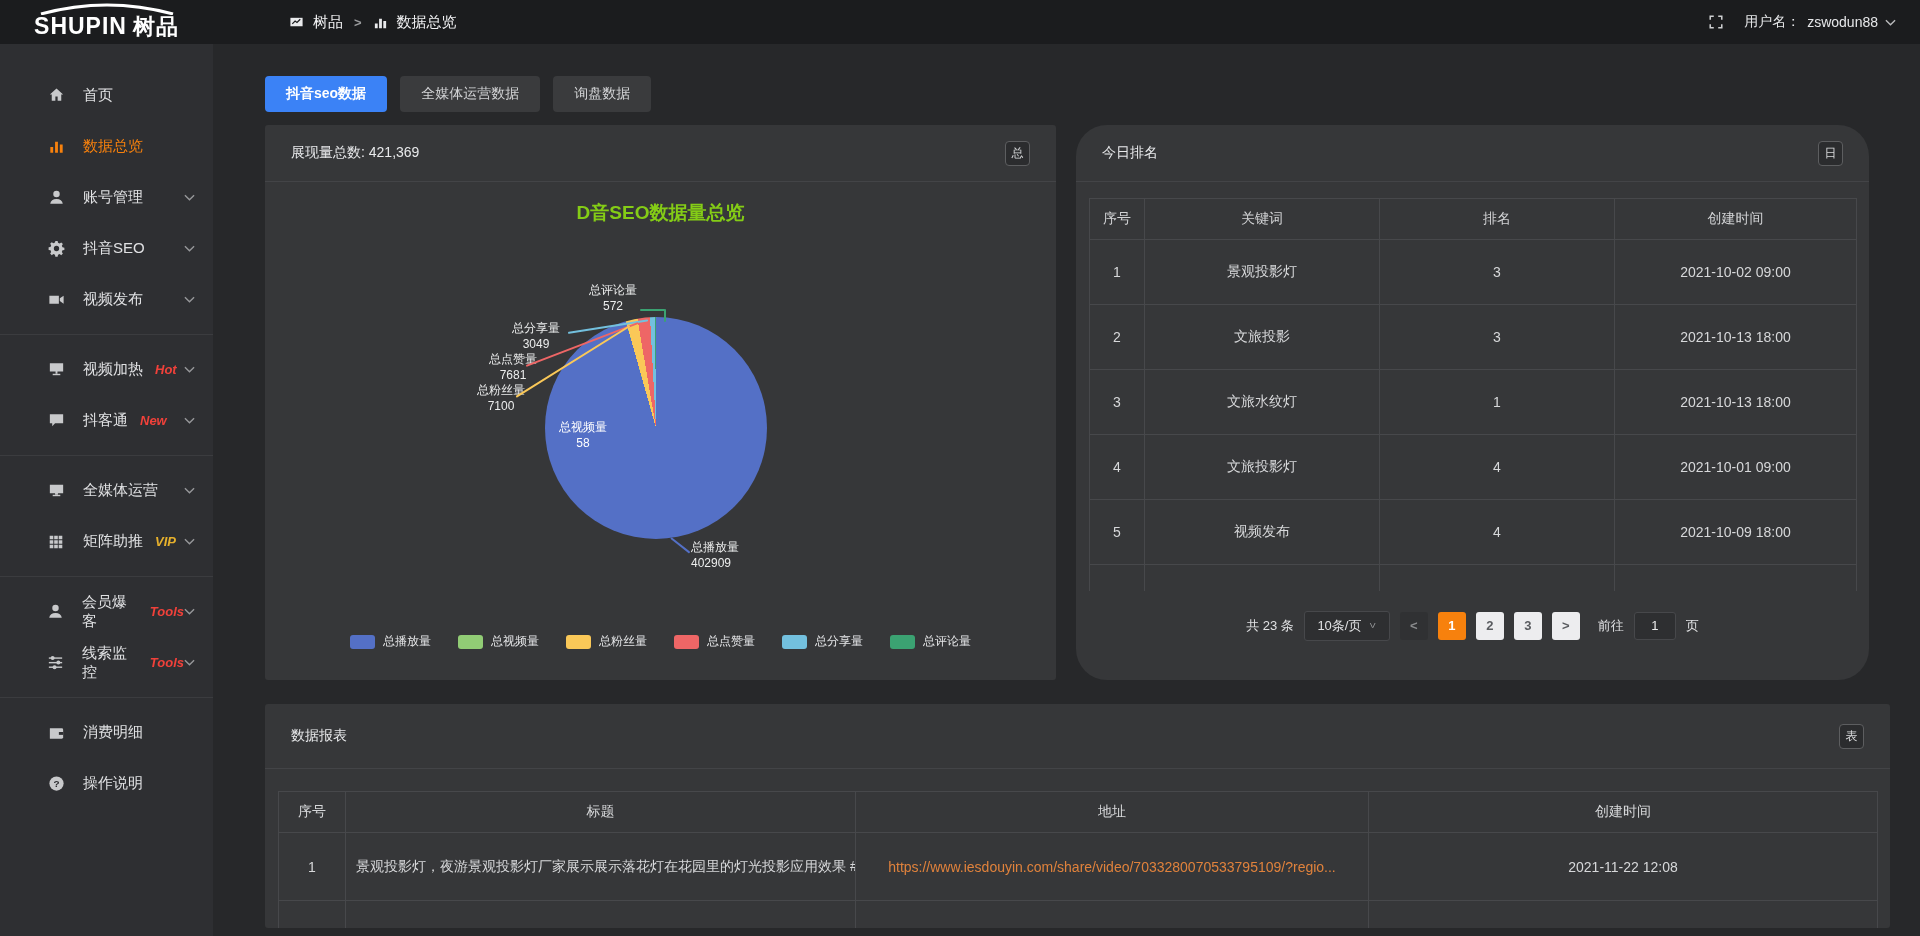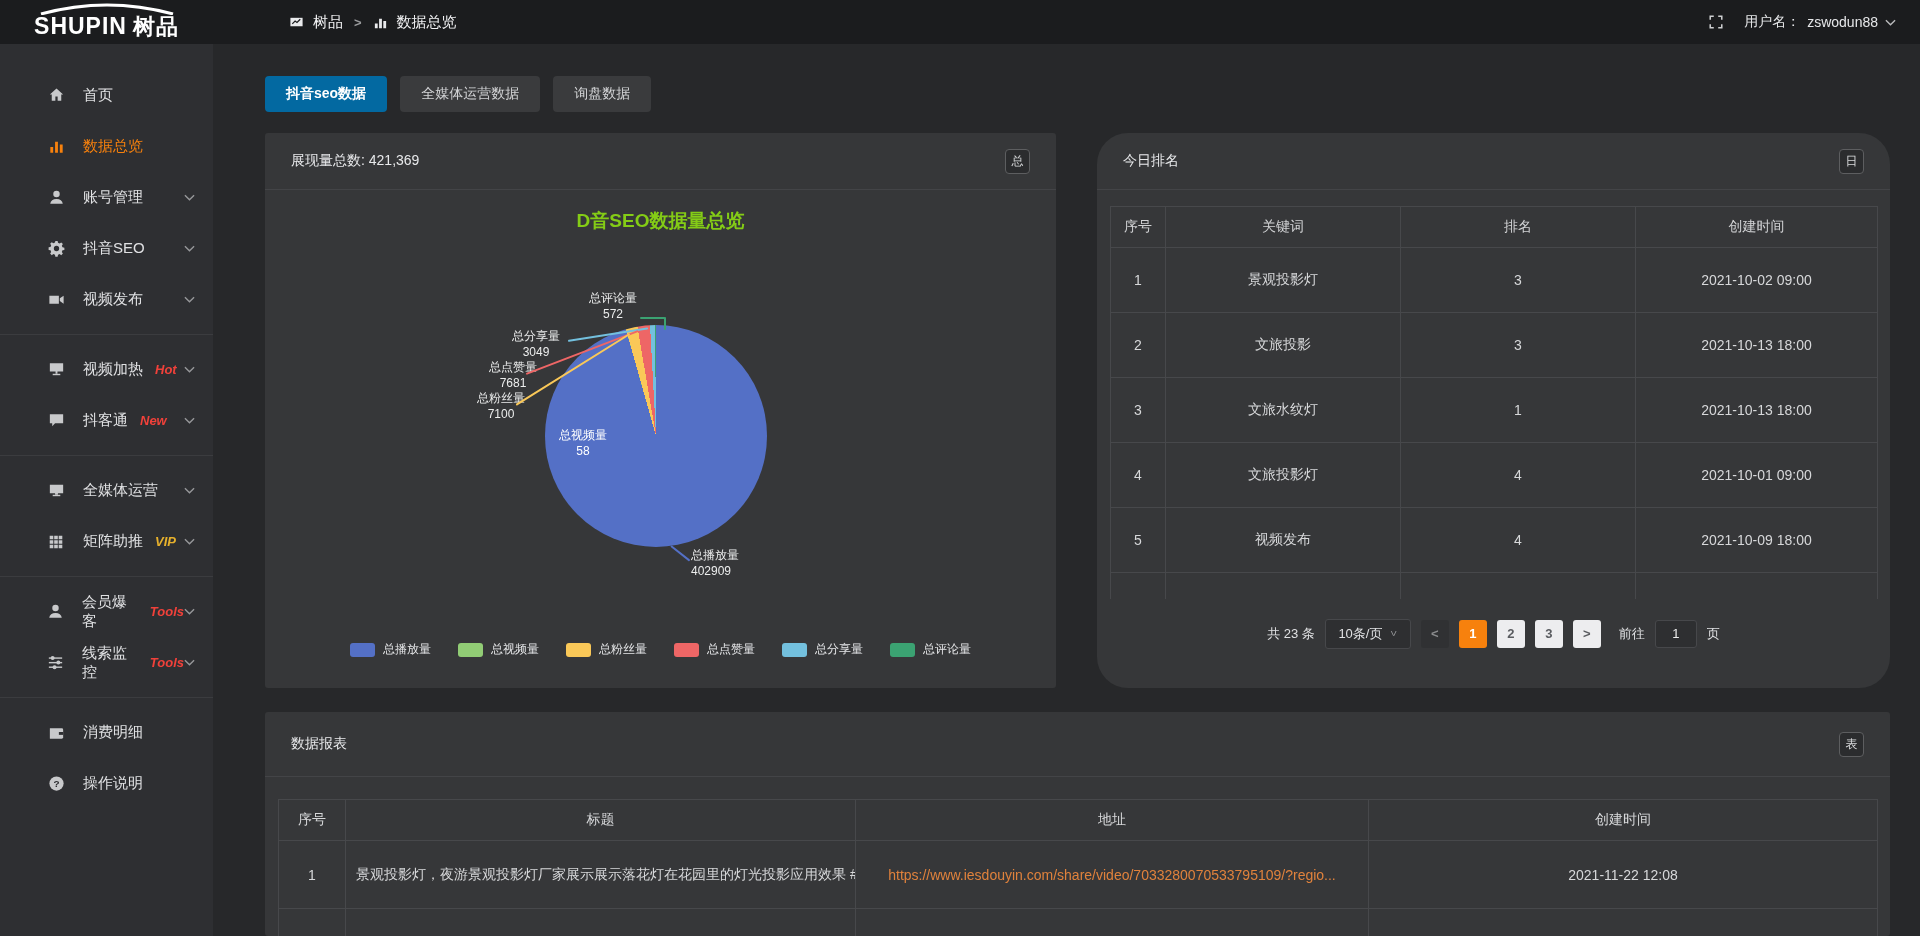--- a/index.html
+++ b/index.html
@@ -32,23 +32,23 @@
   .badge { margin-left:12px; font-style:italic; font-weight:bold; font-size:13px; }
   .badge:empty { display:none; }
   .s-chev { margin-left:auto; color:#97989a; }
   .side-div { height:1px; background:#3b3c3f; margin:9px 0; }
 
   
   .main { position:absolute; left:213px; top:44px; right:0; bottom:0; padding:32px 30px 0 52px; }
   .tabs { display:flex; gap:13px; }
   .tab { height:36px; padding:0 21px; border-radius:4px; background:#3a3b3d; color:#d3d4d6;
     font-size:14px; display:flex; align-items:center; cursor:pointer; }
-  .tab.active { background:#0369a1; color:#fff; font-weight:bold; }
-
-  .panels { display:flex; gap:41px; margin-top:21px; }
+  .tab.active { background:#3b82f6; color:#fff; font-weight:bold; }
+
+  .panels { display:flex; gap:20px; margin-top:13px; }
   .panel { background:#363739; border-radius:3px; }
   .panel-head { height:57px; display:flex; align-items:center; justify-content:space-between;
     padding:0 26px; border-bottom:1px solid #434447; font-size:14px; color:#e8e9eb; }
   .corner-btn { width:25px; height:25px; border:1px solid #5d5e60; border-radius:4px; background:#2b2c2e;
     color:#d9dadc; font-size:12px; display:flex; align-items:center; justify-content:center; cursor:pointer; }
 
   
   .chart-panel { width:791px; height:555px; }
   .chart-area { position:relative; height:497px; }
   .chart-title { position:absolute; top:18px; left:0; right:0; text-align:center;

